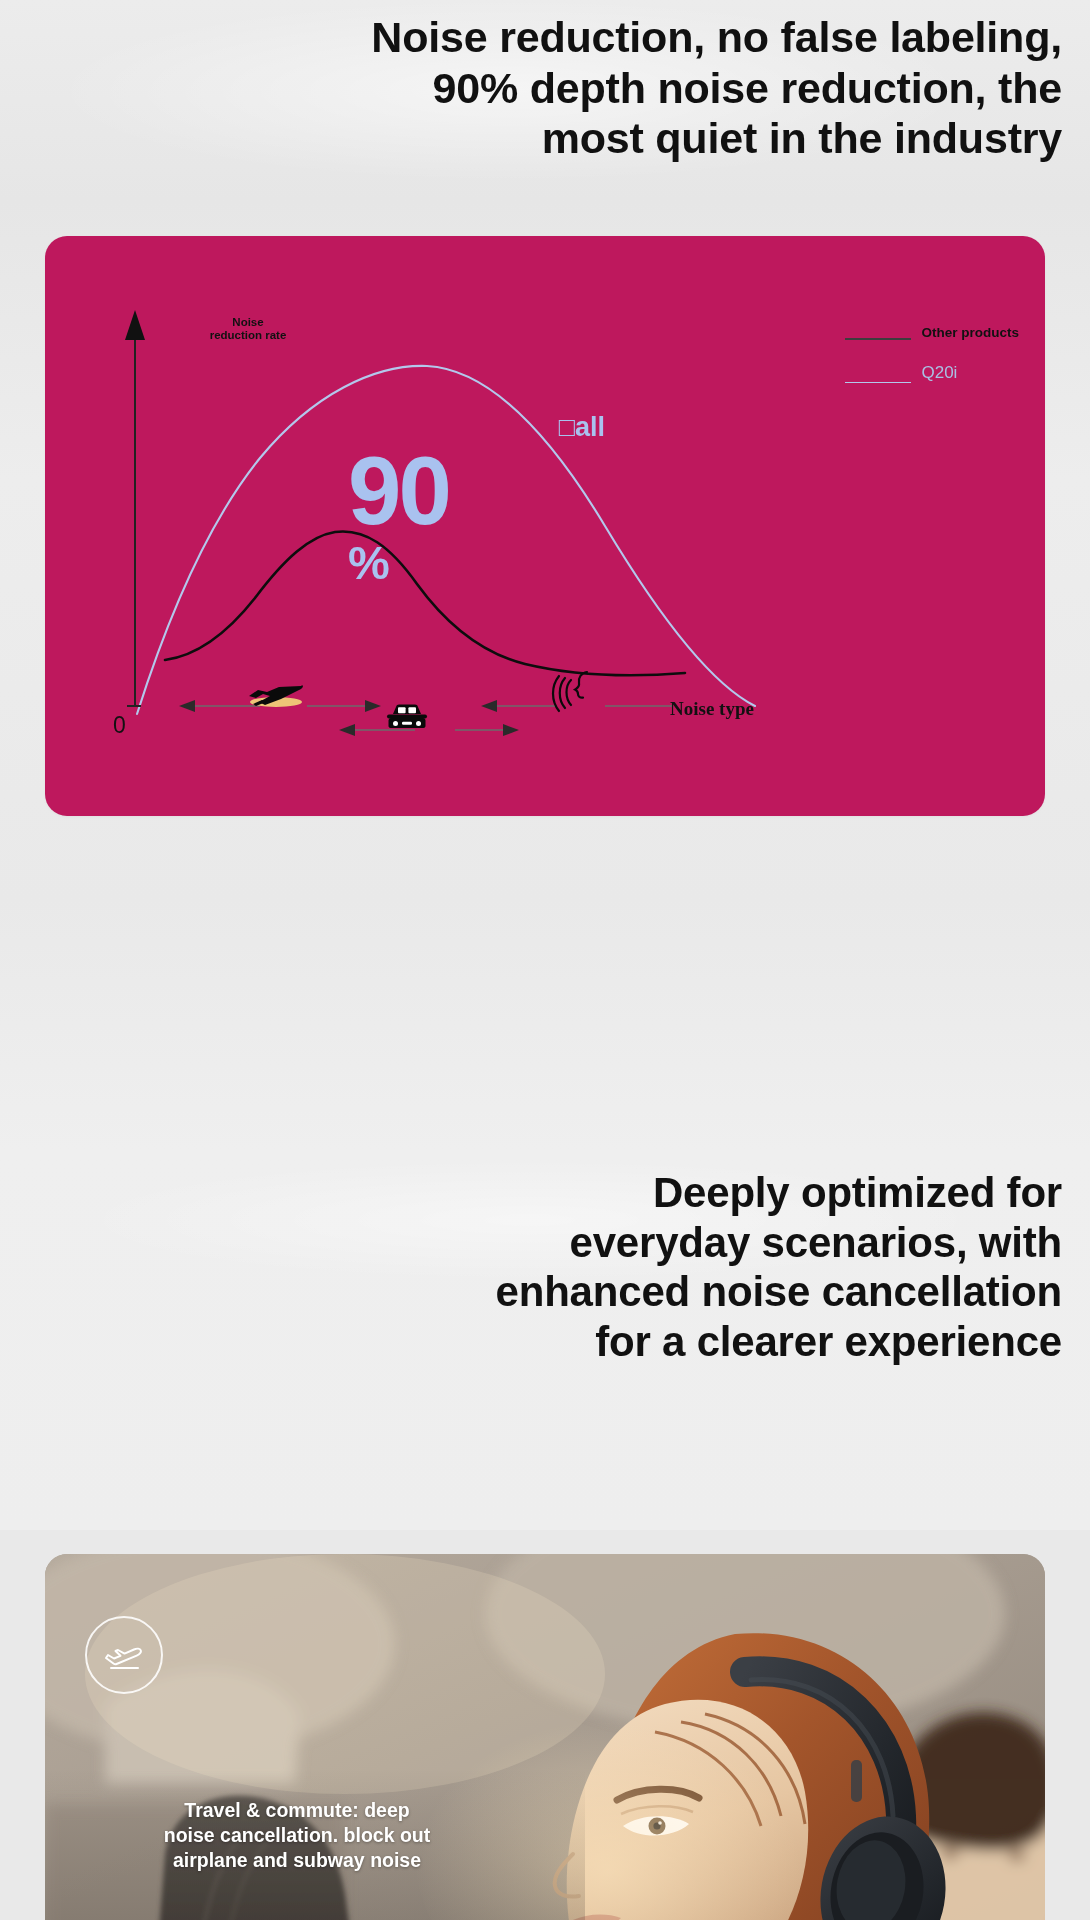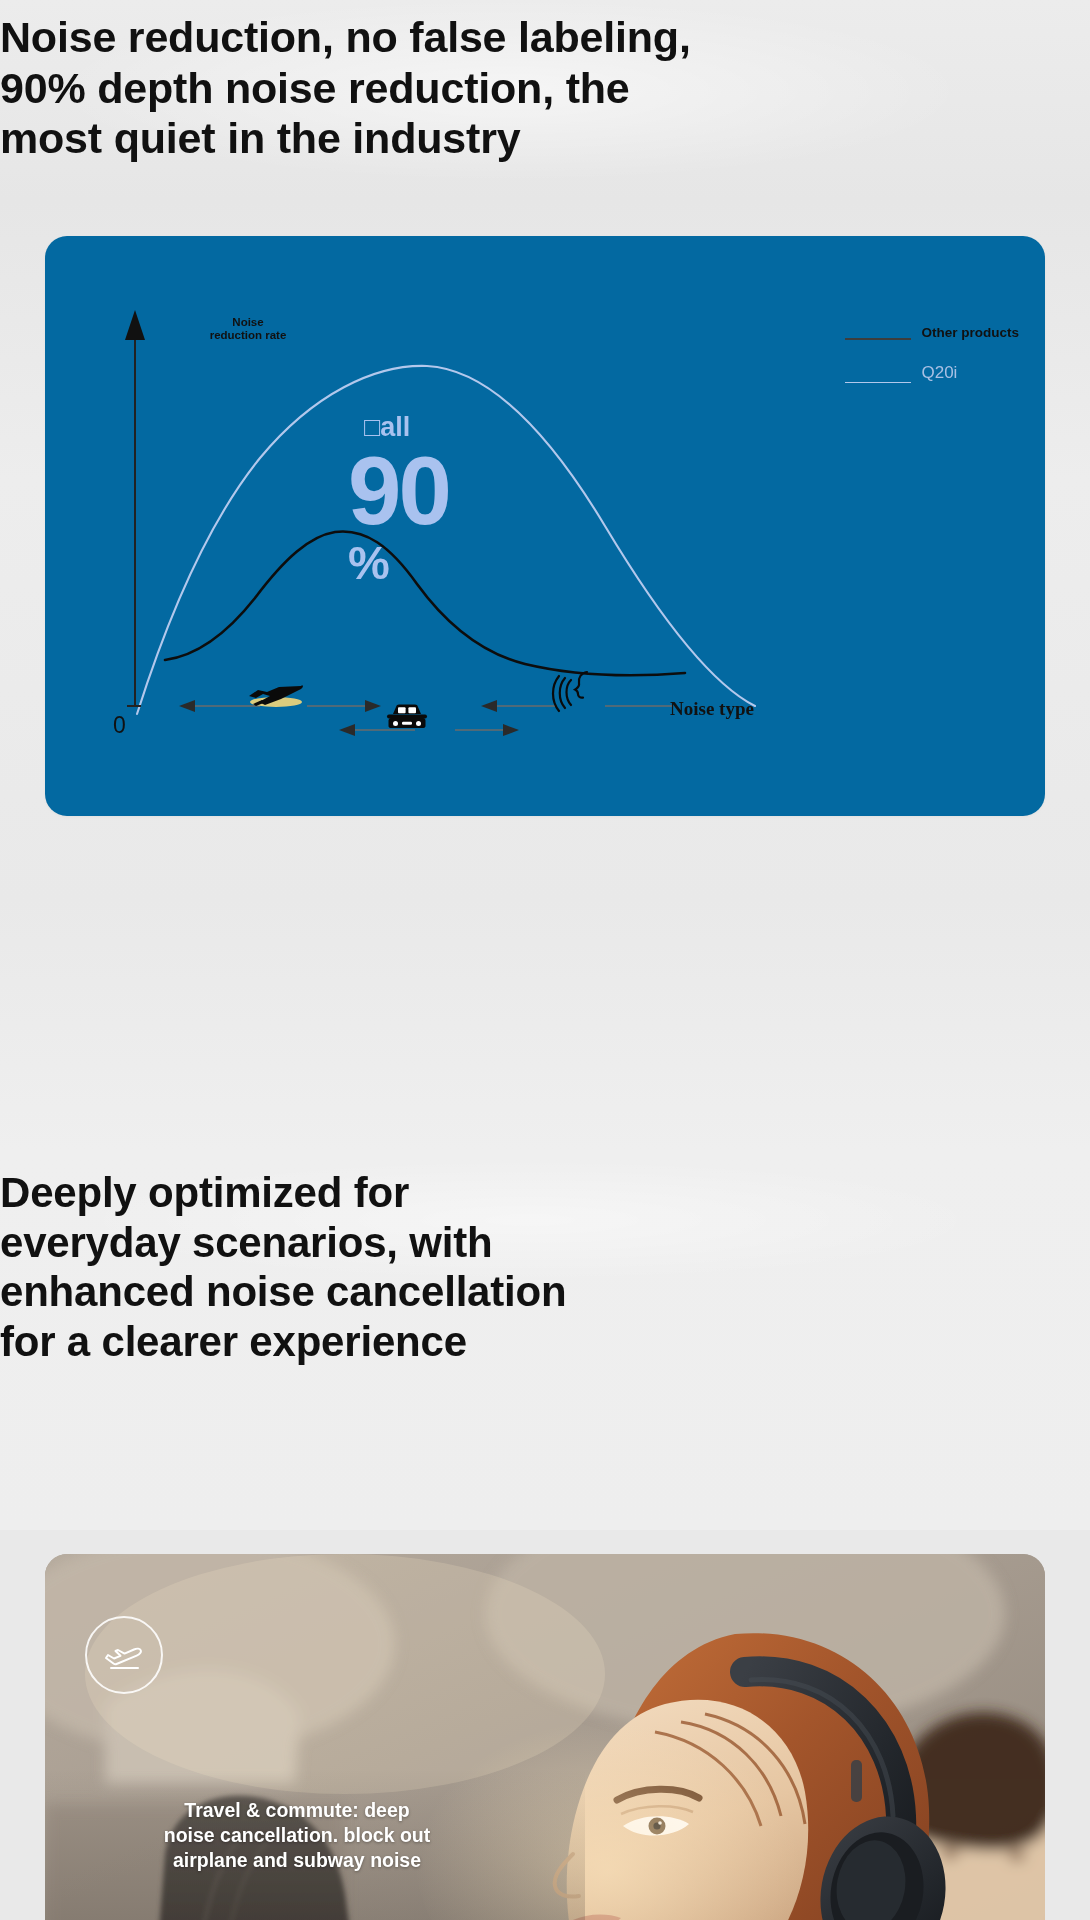--- a/index.html
+++ b/index.html
@@ -20,42 +20,42 @@
     background:linear-gradient(180deg,#e9e9e9 0%,#efefef 100%); }
   .bg-band-d { position:absolute; left:0; top:1150px; width:1090px; height:380px;
     background:linear-gradient(180deg,#efefef 0%,#eeeeee 100%); }
   .bg-halo { position:absolute; left:60px; top:0; width:900px; height:180px;
     background:radial-gradient(ellipse at 50% 50%, rgba(255,255,255,.55) 0%, rgba(255,255,255,0) 72%); }
   .bg-halo2 { position:absolute; left:80px; top:1160px; width:900px; height:120px;
     background:radial-gradient(ellipse at 50% 50%, rgba(255,255,255,.45) 0%, rgba(255,255,255,0) 72%); }
 
   
   .headline {
-    position:absolute; left:0; width:1062px; text-align:left;
+    position:absolute; left:0; width:1062px; text-align:right;
     color:#111; font-weight:700; letter-spacing:-0.2px;
     line-height:1.18; font-stretch:condensed;
   }
   #headline-1 { top:12px; font-size:43px; }
   #headline-2 { top:1168px; font-size:42px; }
   .headline span { display:block; }
 
   
   .chart-card {
     position:absolute; left:45px; top:236px;
     width:1000px; height:580px;
-    background:#0369a1; border-radius:22px;
+    background:#be185d; border-radius:22px;
     box-shadow:0 1px 3px rgba(0,0,0,0.04);
     overflow:hidden;
   }
   .chart-svg-wrap { position:absolute; inset:0; }
 
   
   .callout {
     position:absolute; left:300px; top:178px; width:260px;
-    pointer-events:none; user-select:none;
+    pointer-events:none; user-select:none;text-align:right;
   }
   .callout-small {
     font-size:27px; font-weight:700; color:#a9c2ef;
     line-height:1; letter-spacing:0px; padding-left:19px;
   }
   .callout-big-row { display:flex; align-items:baseline; line-height:1; margin-top:2px;flex-direction:column; }
   .callout-big { font-size:96px; font-weight:700; color:#a9c2ef; letter-spacing:-3px; }
   .callout-pct { font-size:47px; font-weight:700; color:#a9c2ef; margin-left:3px; }
 
   

